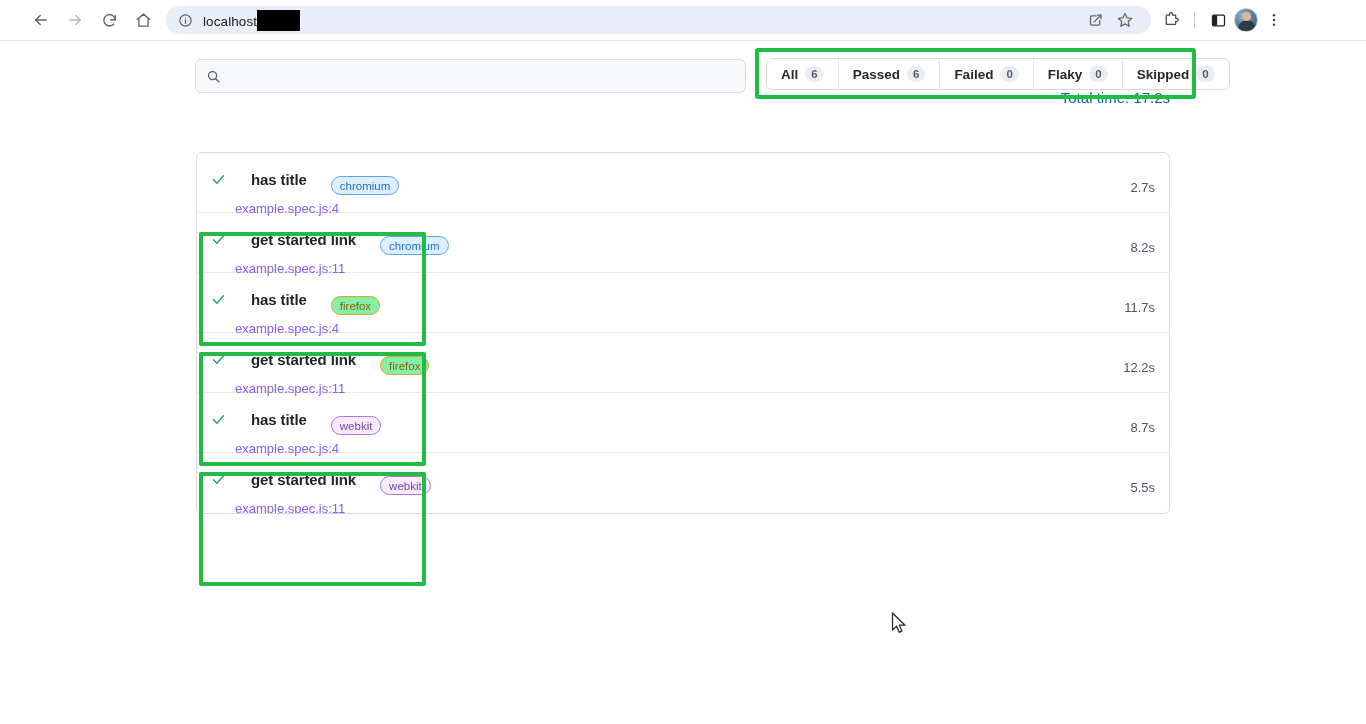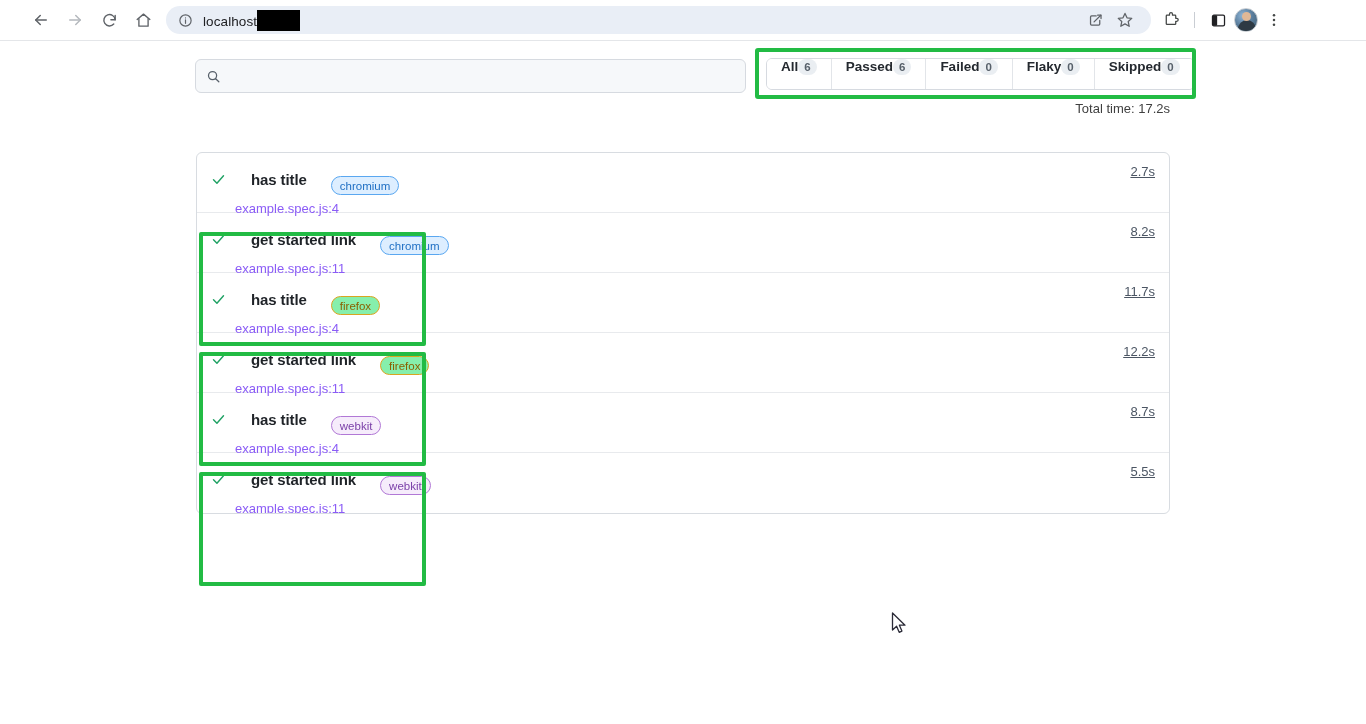--- a/index.html
+++ b/index.html
@@ -140,21 +140,21 @@
     position: absolute;
     left: 766px; top: 17px;
     height: 32px;
     display: flex;
     border: 1px solid #d6dae0;
     border-radius: 6px;
     background: #ffffff;
     overflow: hidden;
   }
   .tab {
-    display: flex; align-items: flex-start; 
+    display: flex; align-items: center; gap: 7px;
     padding: 0 14px;
     border-right: 1px solid #e2e5e9;
     font-size: 13.5px;
     color: #24292f;
     font-weight: 600;
     height: 100%;
     background: #ffffff;
   }
   .tab:last-child { border-right: none; }
   .tab .count {
@@ -164,23 +164,23 @@
     background: #eaeef2;
     border-radius: 9px;
     padding: 1px 6px;
     min-width: 18px;
     text-align: center;
     line-height: 14px;
   }
 
   .total-time {
     position: absolute;
-    right: 196px; top: 60px;
-    font-size: 13px;
-    color: #404040;
+    right: 196px; top: 48px;
+    font-size: 15px;
+    color: #0369a1;
   }
 
   
   .list-card {
     position: absolute;
     left: 196px; top: 111px;
     width: 974px;
     border: 1px solid #d8dce1;
     border-radius: 6px;
     overflow: hidden;
@@ -238,22 +238,21 @@
   .test-sub {
     font-size: 13px;
     color: #8b5cf6;
     margin-left: 24px;
     margin-top: 6px;
   }
   .duration {
     font-size: 13px;
     color: #4b5563;
     flex: 0 0 auto;
-    margin-top: 1px;
-    text-decoration: underline;
+    margin-top: 17px;
   }
 
   
   .group-highlight {
     position: absolute;
     left: 199px;
     width: 227px;
     border: 4px solid #22bb44;
     border-radius: 2px;
     pointer-events: none;

